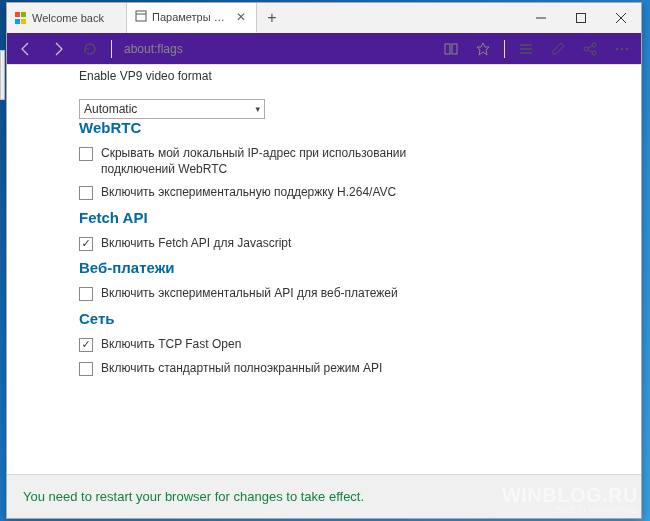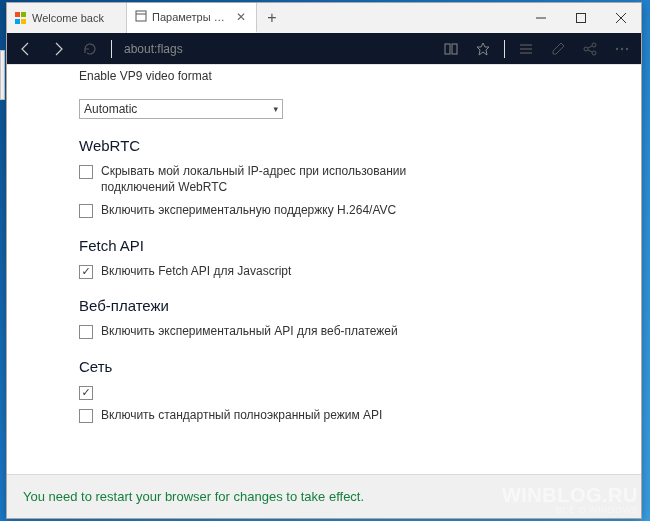--- a/index.html
+++ b/index.html
@@ -60,54 +60,54 @@
   .tab-close { font-size: 12px; color: #666; padding: 0 2px; }
   .new-tab { width: 30px; display: flex; align-items: center; justify-content: center; font-size: 16px; color: #555; cursor: pointer; }
   .win-controls { display: flex; }
   .win-btn { width: 40px; display: flex; align-items: center; justify-content: center; cursor: pointer; }
   .win-btn svg { width: 10px; height: 10px; }
 
   .navbar {
     height: 32px;
     display: flex;
     align-items: center;
-    background: #0f172a;
+    background: #4c1d95;
     border-bottom: 1px solid #e5e5e5;
     padding: 0 4px;
     flex-shrink: 0;
     gap: 2px;
   }
   .nav-btn { width: 30px; height: 30px; display: flex; align-items: center; justify-content: center; cursor: pointer; color: #666; }
   .nav-btn.disabled { color: #ccc; cursor: default; }
   .addr-sep { width: 1px; height: 18px; background: #ddd; margin: 0 4px; }
   .address { flex: 1; font-size: 12px; color: #888; padding-left: 6px; }
   .right-tools { display: flex; align-items: center; gap: 2px; }
 
   .content {
     flex: 1;
     overflow-y: auto;
     padding: 4px 0 0 72px;
     font-size: 12px;
     color: #333;
   }
   .truncated-label { font-size: 12px; color: #333; margin-bottom: 16px; }
   .dropdown {
-    width: 204px;
+    width: 186px;
     height: 20px;
     border: 1px solid #adadad;
     font-size: 12px;
     padding: 0 4px;
     background: #fff;
     display: flex;
     align-items: center;
     justify-content: space-between;
     cursor: pointer;
   }
   .dropdown .chev { font-size: 9px; color: #444; }
-  .section-title { font-size: 15px; color: #0f172a; margin-top: 18px; margin-bottom: 10px; font-weight: 400; }
+  .section-title { font-size: 15px; color: #0369a1; margin-bottom: 10px; font-weight: 700; }
   .checkbox-row { display: flex; align-items: flex-start; gap: 8px; margin-bottom: 8px; cursor: pointer; }
   .cb {
     width: 14px; height: 14px; border: 1px solid #888; flex-shrink: 0;
     display: flex; align-items: center; justify-content: center;
     margin-top: 1px;
   }
   .cb.checked::after { content: "✓"; font-size: 11px; color: #333; line-height: 1; }
   .cb-label { font-size: 12px; color: #333; line-height: 1.3; max-width: 320px; }
 
   .footer {
@@ -270,20 +270,21 @@
 
     <div class="section-title">Веб-платежи</div>
     <div class="checkbox-row">
       <div class="cb"></div>
       <div class="cb-label">Включить экспериментальный API для веб-платежей</div>
     </div>
 
     <div class="section-title">Сеть</div>
     <div class="checkbox-row">
       <div class="cb checked"></div>
+      <div class="cb-label">Включить TCP Fast Open</div>
     </div>
 
     <div class="checkbox-row">
       <div class="cb"></div>
       <div class="cb-label">Включить стандартный полноэкранный режим API</div>
     </div>
   </div>
 
   <div class="footer">
     <span>You need to restart your browser for changes to take effect.</span>

